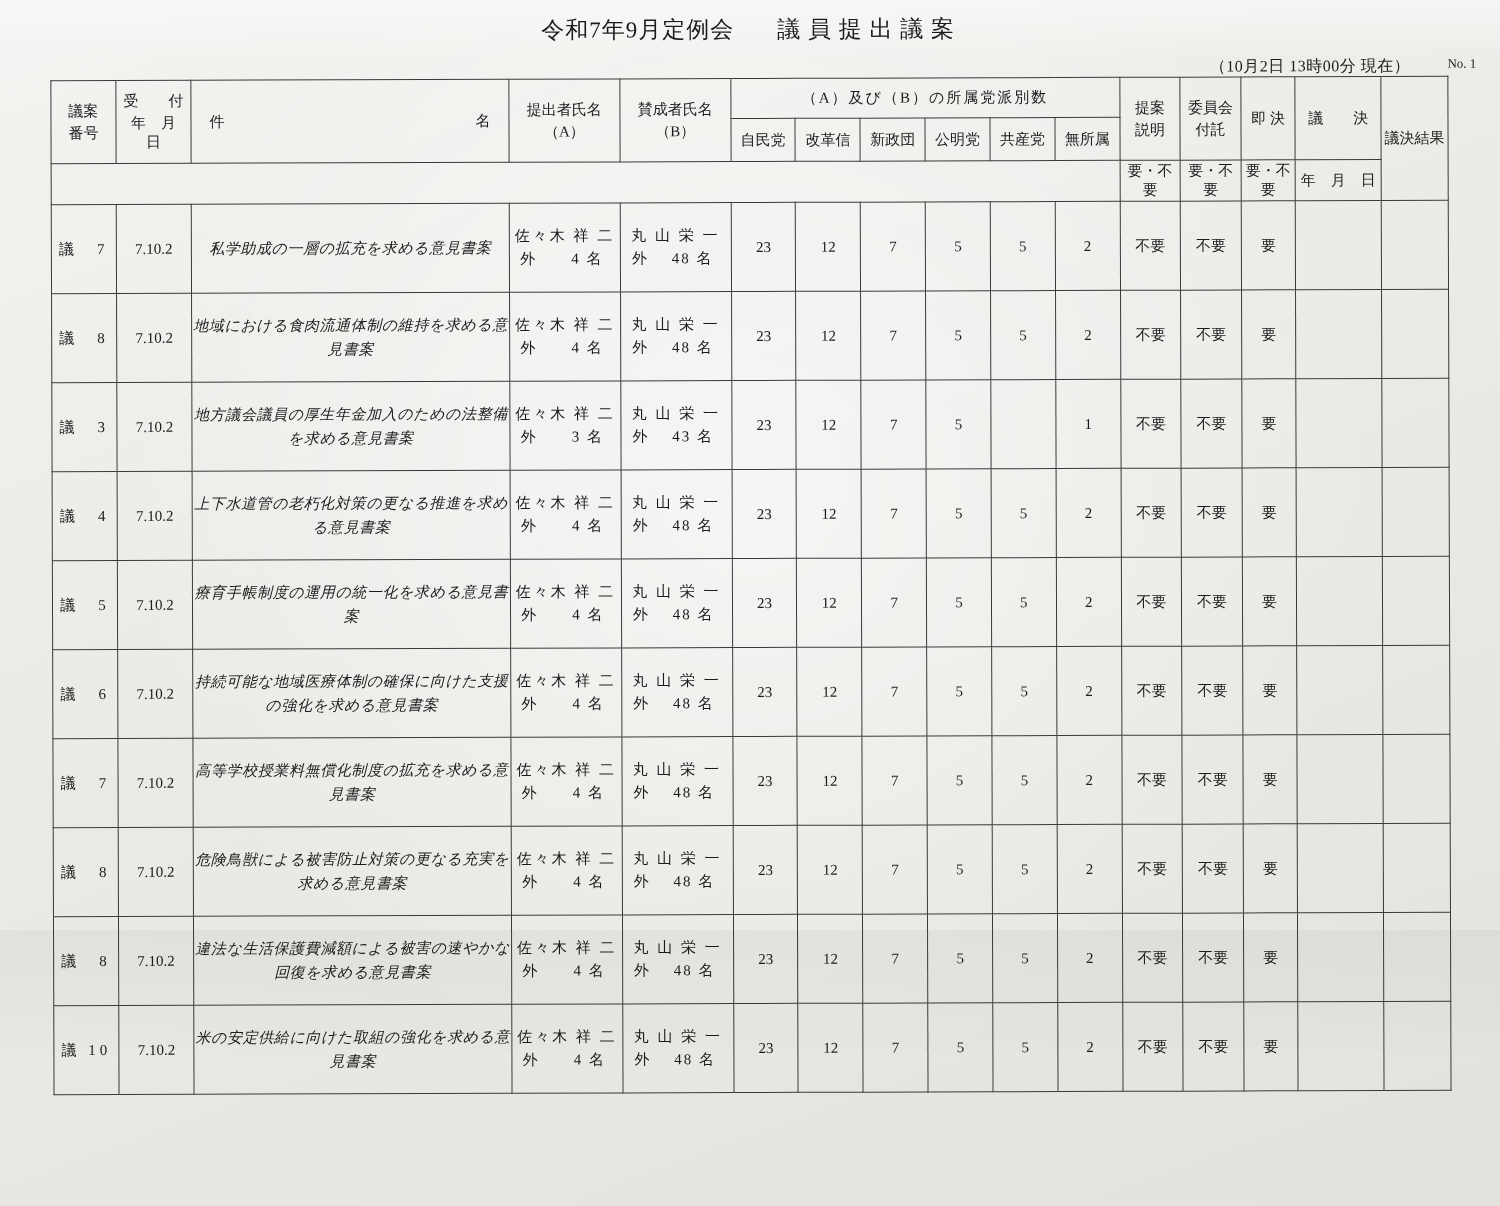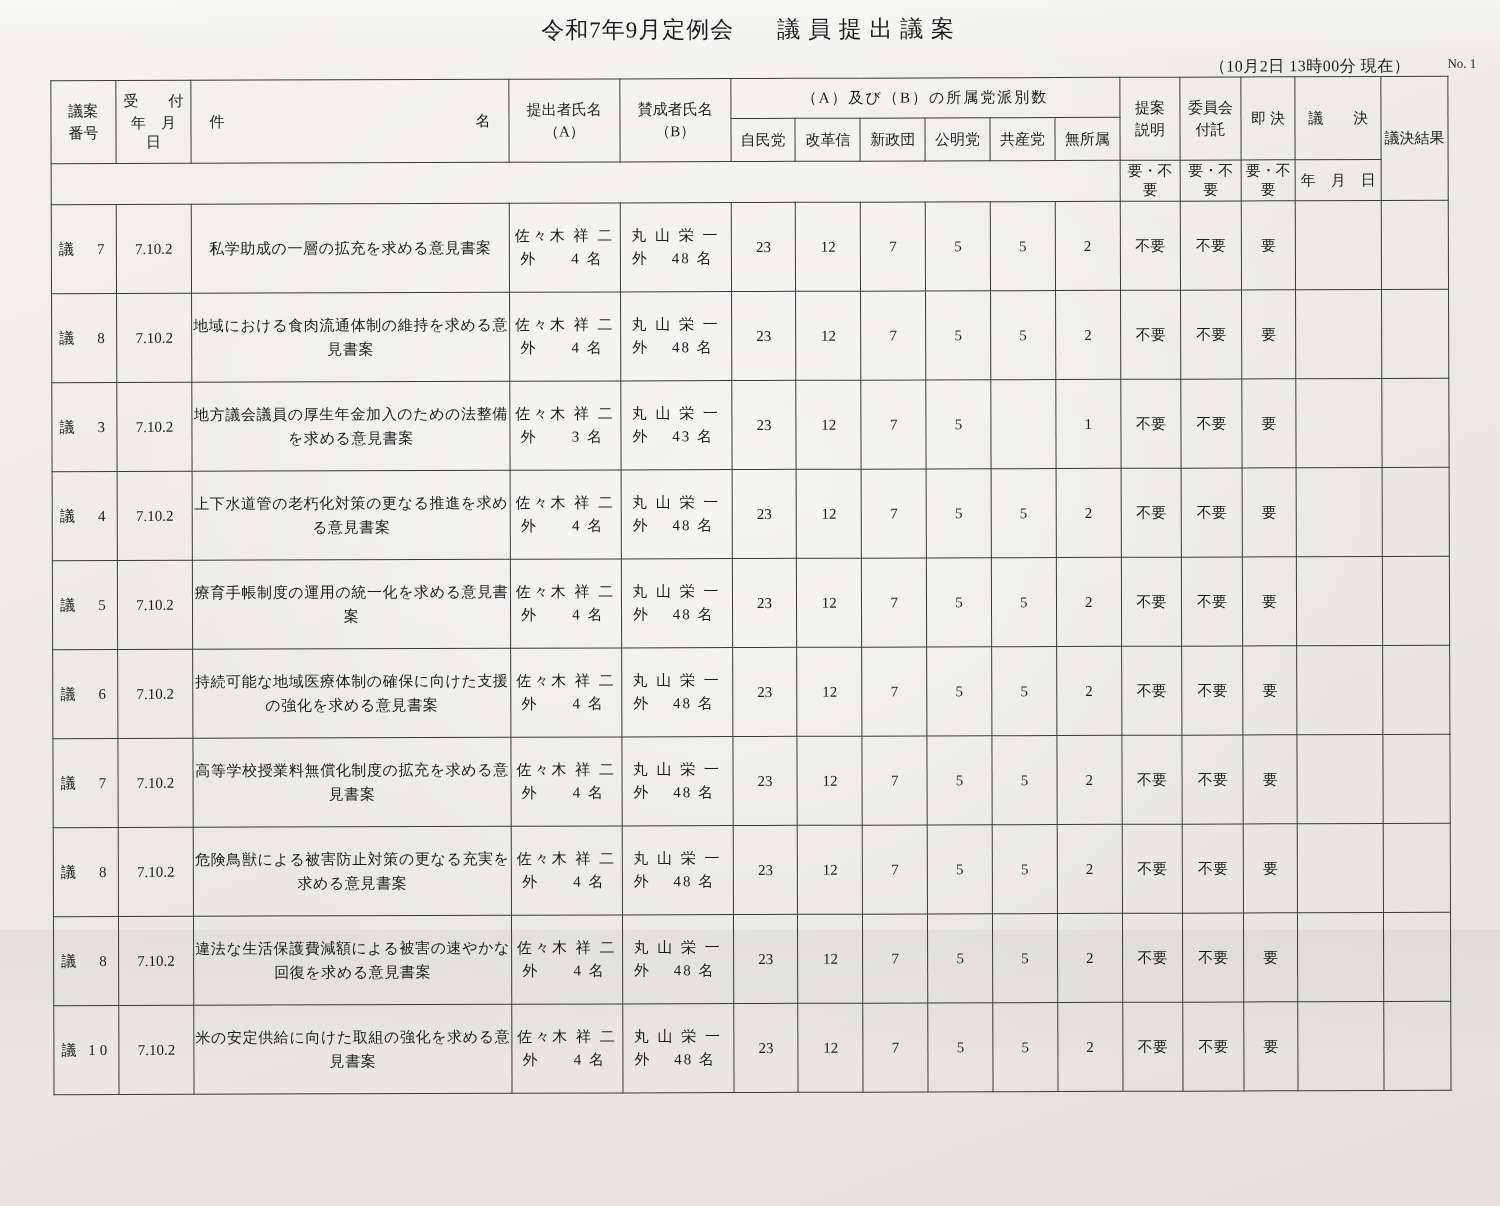--- a/index.html
+++ b/index.html
@@ -117,20 +117,21 @@
   .cell-date {
     font-size: 15px;
     margin-top: 30px;
   }
   .cell-subject {
     text-align: left;
     padding: 6px 8px 6px 14px;
     font-size: 16.5px;
     line-height: 1.6;
     letter-spacing: 0.6px;
+    font-style: italic;
   }
   .cell-person {
     font-size: 15px;
     line-height: 1.55;
     padding: 4px 6px;
   }
   .person-main {
     display: block;
     letter-spacing: 2.5px;
   }

